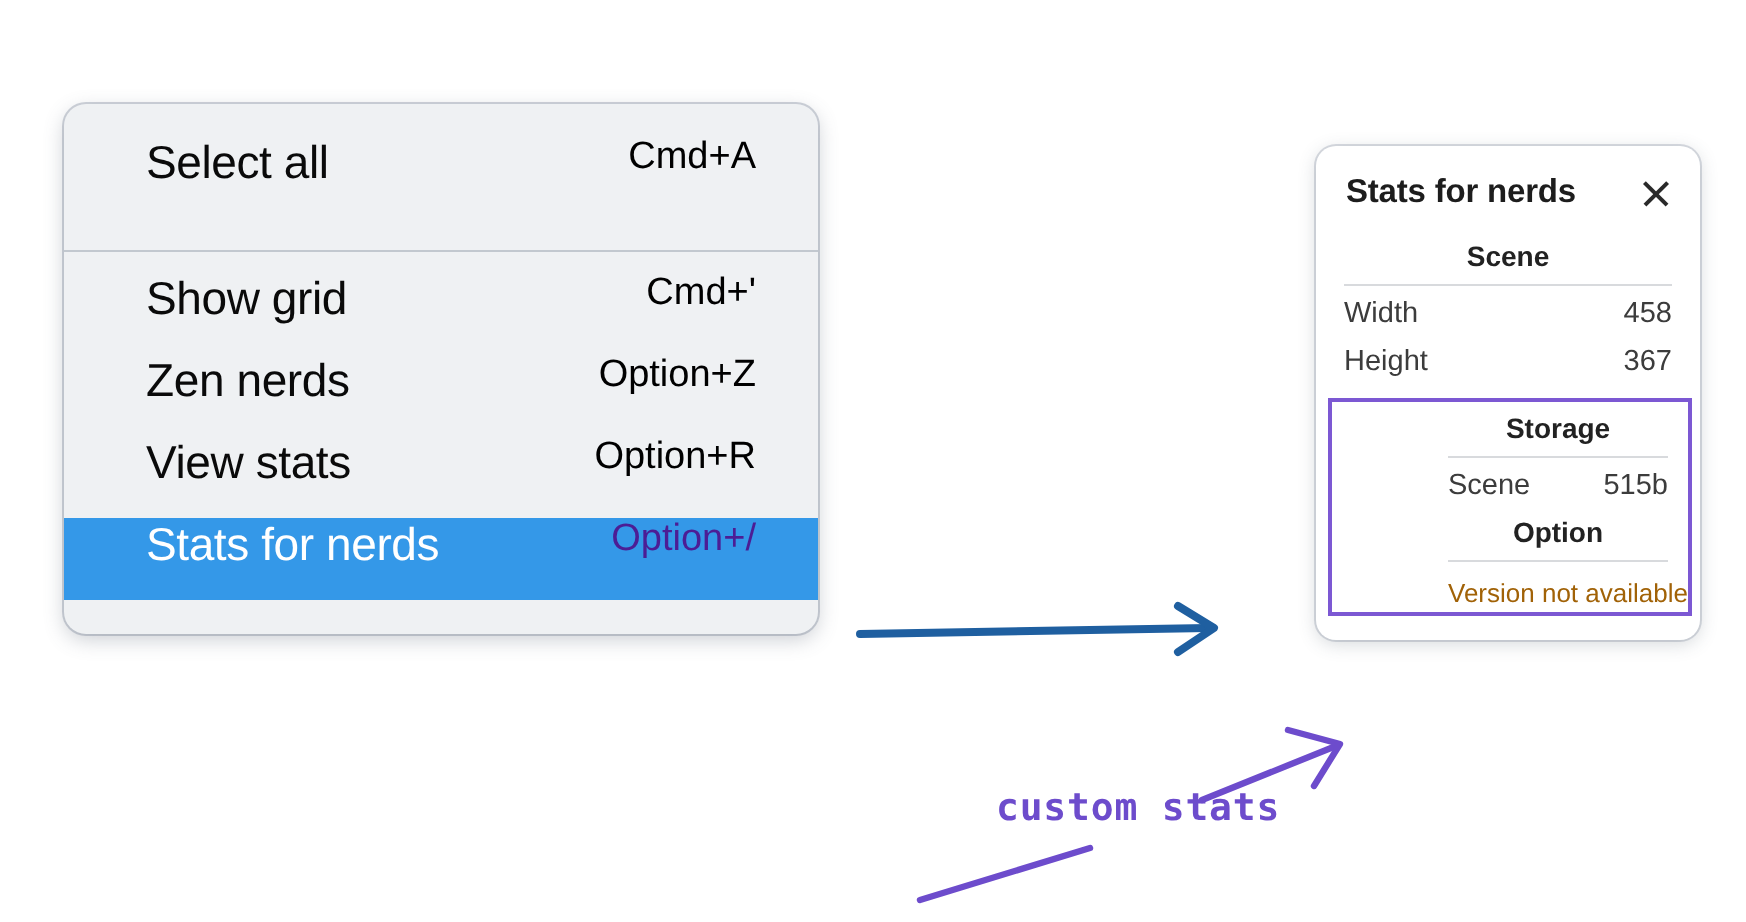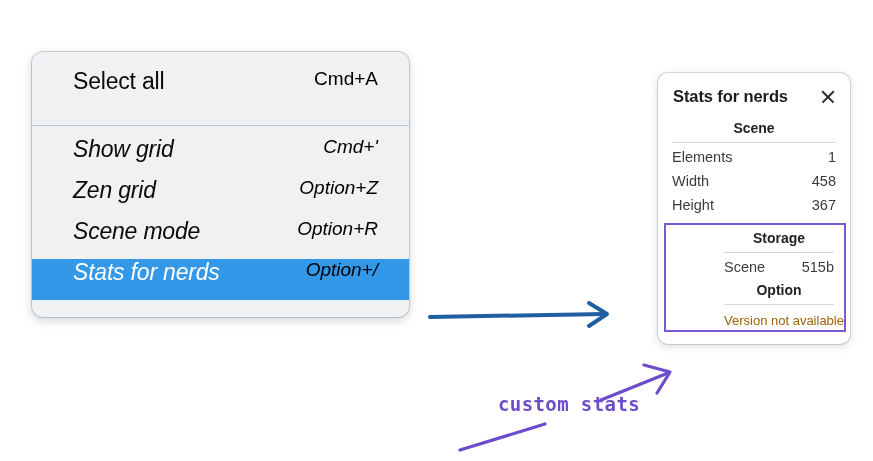--- a/index.html
+++ b/index.html
@@ -26,21 +26,21 @@
     border-radius: 11px;
     box-shadow: 0 3px 10px rgba(90,100,115,0.30),
                 0 0 0 1px rgba(150,160,175,0.45);
     overflow: hidden;
     padding: 0;
   }
   .menu-group {
     padding: 7px 0 7px 0;
   }
   .menu-group.group-top { padding: 16px 0 16px 0; }
-  .menu-group.group-bottom { padding: 10px 0 17px 0; font-style: italic; }
+  .menu-group.group-bottom { padding: 10px 0 17px 0; }
   .menu-sep {
     height: 1px;
     background: #c2c8cf;
     width: 100%;
   }
   .menu-item {
     display: flex;
     align-items: flex-start;
     height: 41px;
     padding: 0 31px 0 41px;
@@ -56,21 +56,21 @@
   .menu-item .mi-shortcut {
     margin-left: auto;
     font-size: 19px;
     color: #000000;
     white-space: nowrap;
   }
   .menu-item.selected {
     background: #3498e8;
   }
   .menu-item.selected .mi-label { color: #ffffff; }
-  .menu-item.selected .mi-shortcut { color: #000000; }
+  .menu-item.selected .mi-shortcut { color: #4c1d95; }
 
   
   #stats-panel {
     position: absolute;
     left: 658px;
     top: 73px;
     width: 192px;
     background: #ffffff;
     border-radius: 10px;
     box-shadow: 0 2px 9px rgba(70,80,95,0.22),
@@ -181,48 +181,44 @@
   </div>
 
   <div class="menu-sep"></div>
 
   <div class="menu-group group-bottom">
     <div class="menu-item">
       <span class="mi-label">Show grid</span>
       <span class="mi-shortcut">Cmd+'</span>
     </div>
     <div class="menu-item">
-      <span class="mi-label">Zen grid</span>
+      <span class="mi-label">Zen nerds</span>
       <span class="mi-shortcut">Option+Z</span>
     </div>
     <div class="menu-item">
-      <span class="mi-label">Scene mode</span>
+      <span class="mi-label">View stats</span>
       <span class="mi-shortcut">Option+R</span>
     </div>
     <div class="menu-item selected">
       <span class="mi-label">Stats for nerds</span>
       <span class="mi-shortcut">Option+/</span>
     </div>
   </div>
 </div>
 
 <div id="stats-panel">
 
   <div class="sp-header">
     <span class="sp-title">Stats for nerds</span>
     <span class="sp-close"></span>
   </div>
 
   <div class="sp-section-title">Scene</div>
   <div class="sp-rule"></div>
 
-  <div class="sp-row">
-    <span class="sp-key">Elements</span>
-    <span class="sp-val">1</span>
-  </div>
   <div class="sp-row">
     <span class="sp-key">Width</span>
     <span class="sp-val">458</span>
   </div>
   <div class="sp-row">
     <span class="sp-key">Height</span>
     <span class="sp-val">367</span>
   </div>
 
   <div class="sp-highlight">

